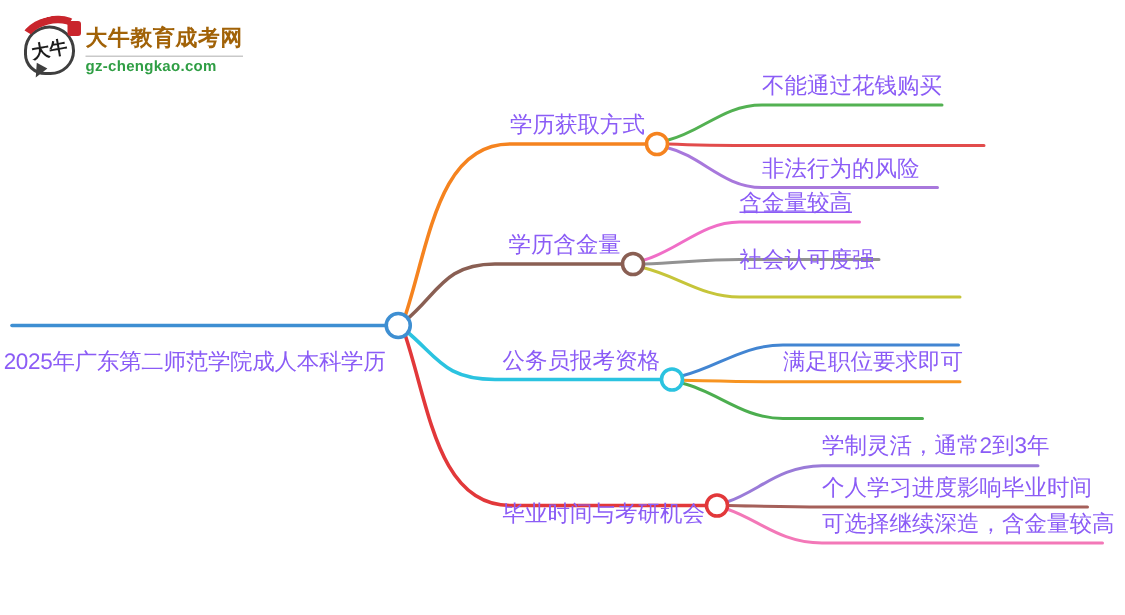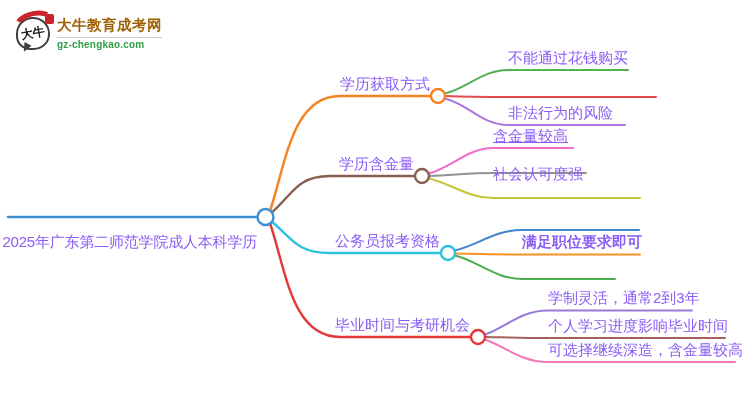--- a/index.html
+++ b/index.html
@@ -84,27 +84,27 @@
       <div class="logo-title" style="color: #a16207;">大牛教育成考网</div>
       <div class="logo-url" style="color: rgb(47, 158, 68);">gz-chengkao.com</div>
     </div>
   </div>
 
   <div class="label root" style="right:493px; top:194px;margin-top:38px;">2025年广东第二师范学院成人本科学历</div>
 
   <div class="label" style="right:320px; top:74px;">学历获取方式</div>
   <div class="label" style="right:336px; top:154px;">学历含金量</div>
   <div class="label" style="right:310px; top:231px;">公务员报考资格</div>
-  <div class="label" style="right:280px; top:315px;margin-left:10px;">毕业时间与考研机会</div>
+  <div class="label" style="right:280px; top:333px;margin-left:10px;">毕业时间与考研机会</div>
 
   <div class="label" style="left:508px; top:48px;">不能通过花钱购买</div>
   <div class="label" style="left:508px; top:103px;">非法行为的风险</div>
 
   <div class="label" style="left:493px; top:126px;text-decoration:underline;">含金量较高</div>
   <div class="label" style="left:493px; top:164px;">社会认可度强</div>
 
-  <div class="label" style="left:522px; top:232px;font-weight:bold;">满足职位要求即可</div>
+  <div class="label" style="left:522px; top:232px;">满足职位要求即可</div>
 
   <div class="label" style="left:548px; top:288px;">学制灵活，通常2到3年</div>
   <div class="label" style="left:548px; top:316px;text-align:right;">个人学习进度影响毕业时间</div>
   <div class="label" style="left:548px; top:340px;">可选择继续深造，含金量较高</div>
 
 </div>
 
 </body></html>

